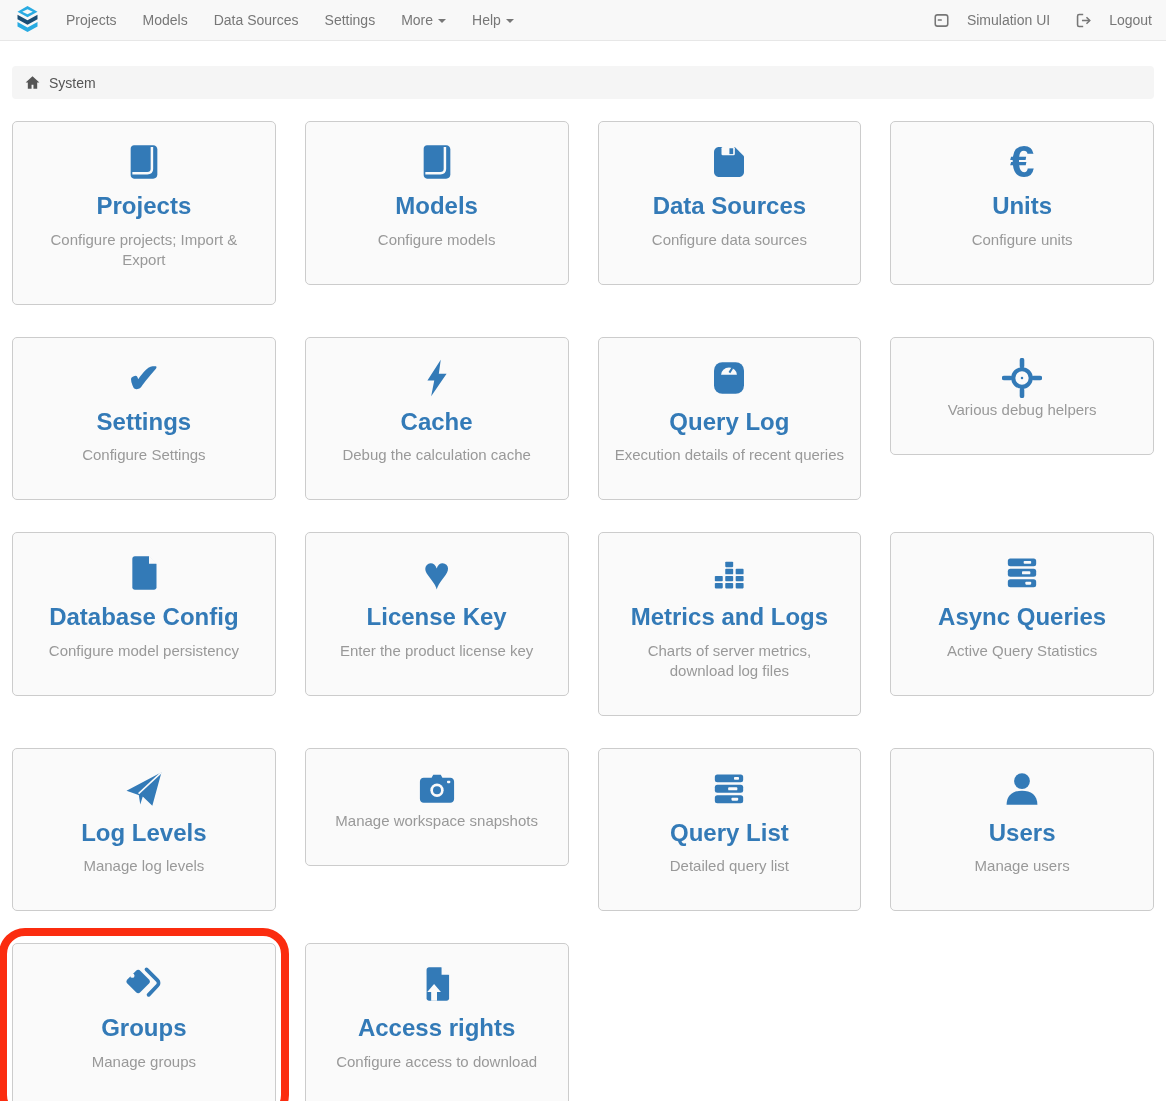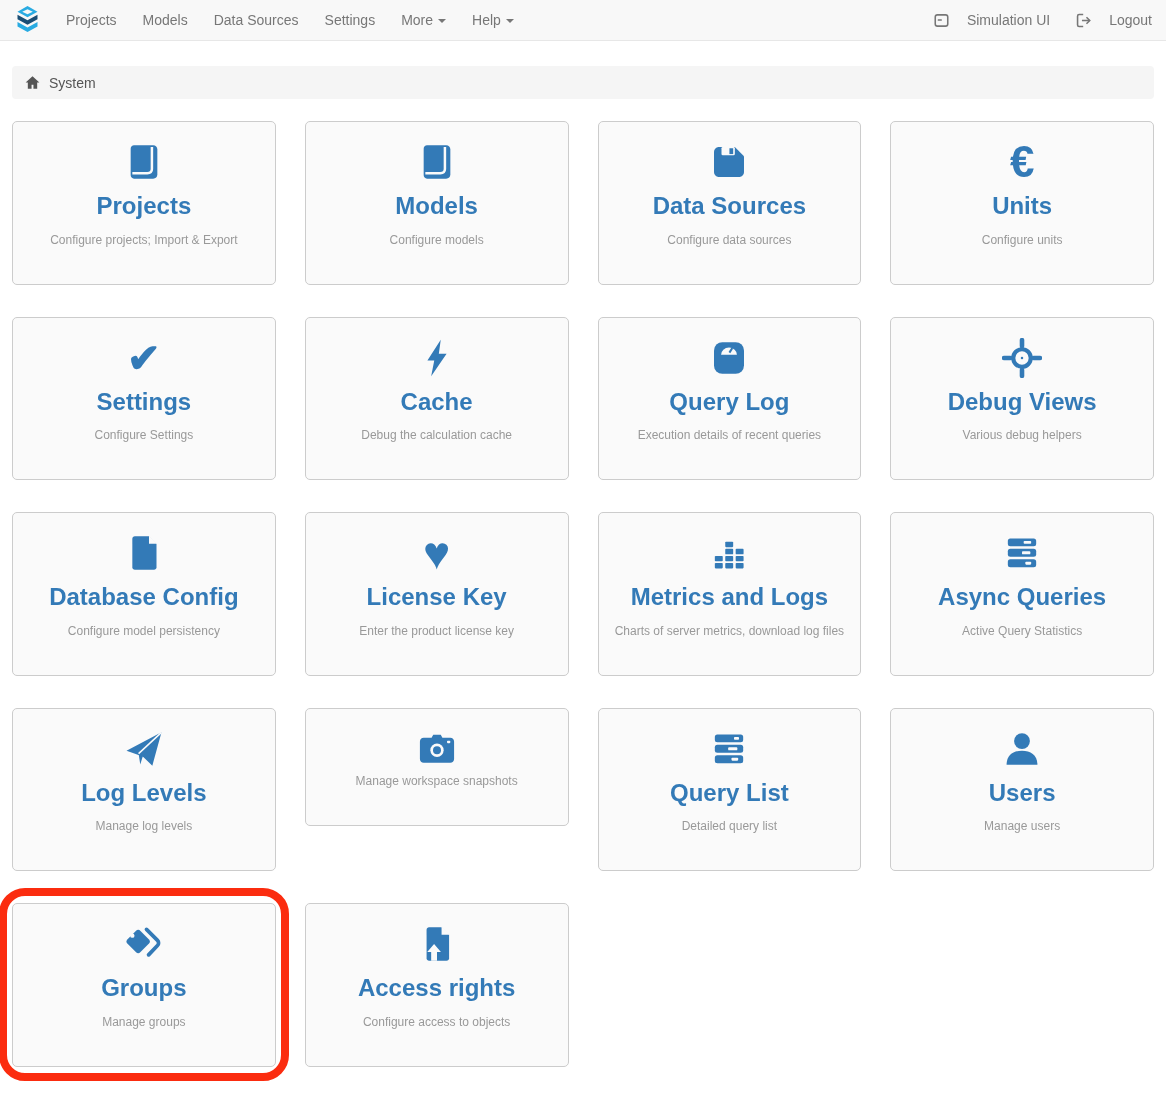--- a/index.html
+++ b/index.html
@@ -31,21 +31,21 @@
 
   
   .grid{display:grid;grid-template-columns:repeat(4,1fr);gap:32px 29px;
         margin:0 12px;align-items:start;padding-bottom:20px;}
   .card{position:relative;background:#fafafa;border:1px solid #ccc;border-radius:5px;
         text-align:center;padding:18px 12px 34px;cursor:pointer;}
   .card-icon{height:44px;display:flex;align-items:center;justify-content:center;color:var(--accent);}
   .icon{display:inline-flex;}
   .glyph{font-weight:bold;color:var(--accent);line-height:1;font-size:44px;display:inline-block;}
   .card-title{margin:8px 0 10px;font-size:24px;font-weight:bold;color:var(--accent);line-height:1.15;}
-  .card-sub{margin:0 auto;font-size:12px;color:var(--subtitle);line-height:20px;max-width:230px;}
+  .card-sub{margin:0 auto;font-size:15px;color:var(--subtitle);line-height:20px;max-width:230px;}
   .ring{position:absolute;left:-14px;right:-14px;top:-16px;bottom:-15px;
         border:8px solid var(--highlight);border-radius:26px;pointer-events:none;}
 </style>
 </head>
 <body>
 
 <nav class="navbar">
   <span class="brand">
     <span style="display:inline-flex;">
       <svg width="27" height="30" viewBox="0 0 48 54">
@@ -193,21 +193,20 @@
     <div class="card">
       <div class="card-icon">
         <span class="icon">
           <svg width="40" height="40" viewBox="0 0 48 48" stroke="currentColor" fill="none" stroke-linecap="round">
             <circle cx="24" cy="24" r="10.5" stroke-width="5"></circle>
             <path stroke-width="5.5" d="M24 2.5V10M24 38v7.5M2.5 24H10M38 24h7.5"></path>
             <circle cx="24" cy="24" r="1.5" fill="currentColor" stroke="none"></circle>
           </svg>
         </span>
       </div>
-      <h3 class="card-title">Debug Views</h3>
       <p class="card-sub">Various debug helpers</p>
     </div>
     <div class="card">
       <div class="card-icon">
         <span class="icon">
           <svg width="40" height="40" viewBox="0 0 48 48">
             <path fill="currentColor" d="M13 4h17l9 9v28c0 1.7-1.3 3-3 3H13c-1.7 0-3-1.3-3-3V7c0-1.7 1.3-3 3-3z"></path>
             <path fill="#fafafa" d="M30 3v10h10z"></path>
           </svg>
         </span>
@@ -329,15 +328,15 @@
       <div class="card-icon">
         <span class="icon">
           <svg width="40" height="40" viewBox="0 0 48 48">
             <path fill="currentColor" d="M14.5 4h15l9 9v28c0 1.7-1.3 3-3 3h-21c-1.7 0-3-1.3-3-3V7c0-1.7 1.3-3 3-3z"></path>
             <path fill="#fafafa" d="M29.5 3v10h10z"></path>
             <path fill="#fafafa" d="M17 44V33.5h-4.7L20.5 24l8.2 9.5H24V44z"></path>
           </svg>
         </span>
       </div>
       <h3 class="card-title">Access rights</h3>
-      <p class="card-sub">Configure access to objects</p>
+      <p class="card-sub">Configure access to download</p>
     </div>
   </main>
 
 </body></html>

